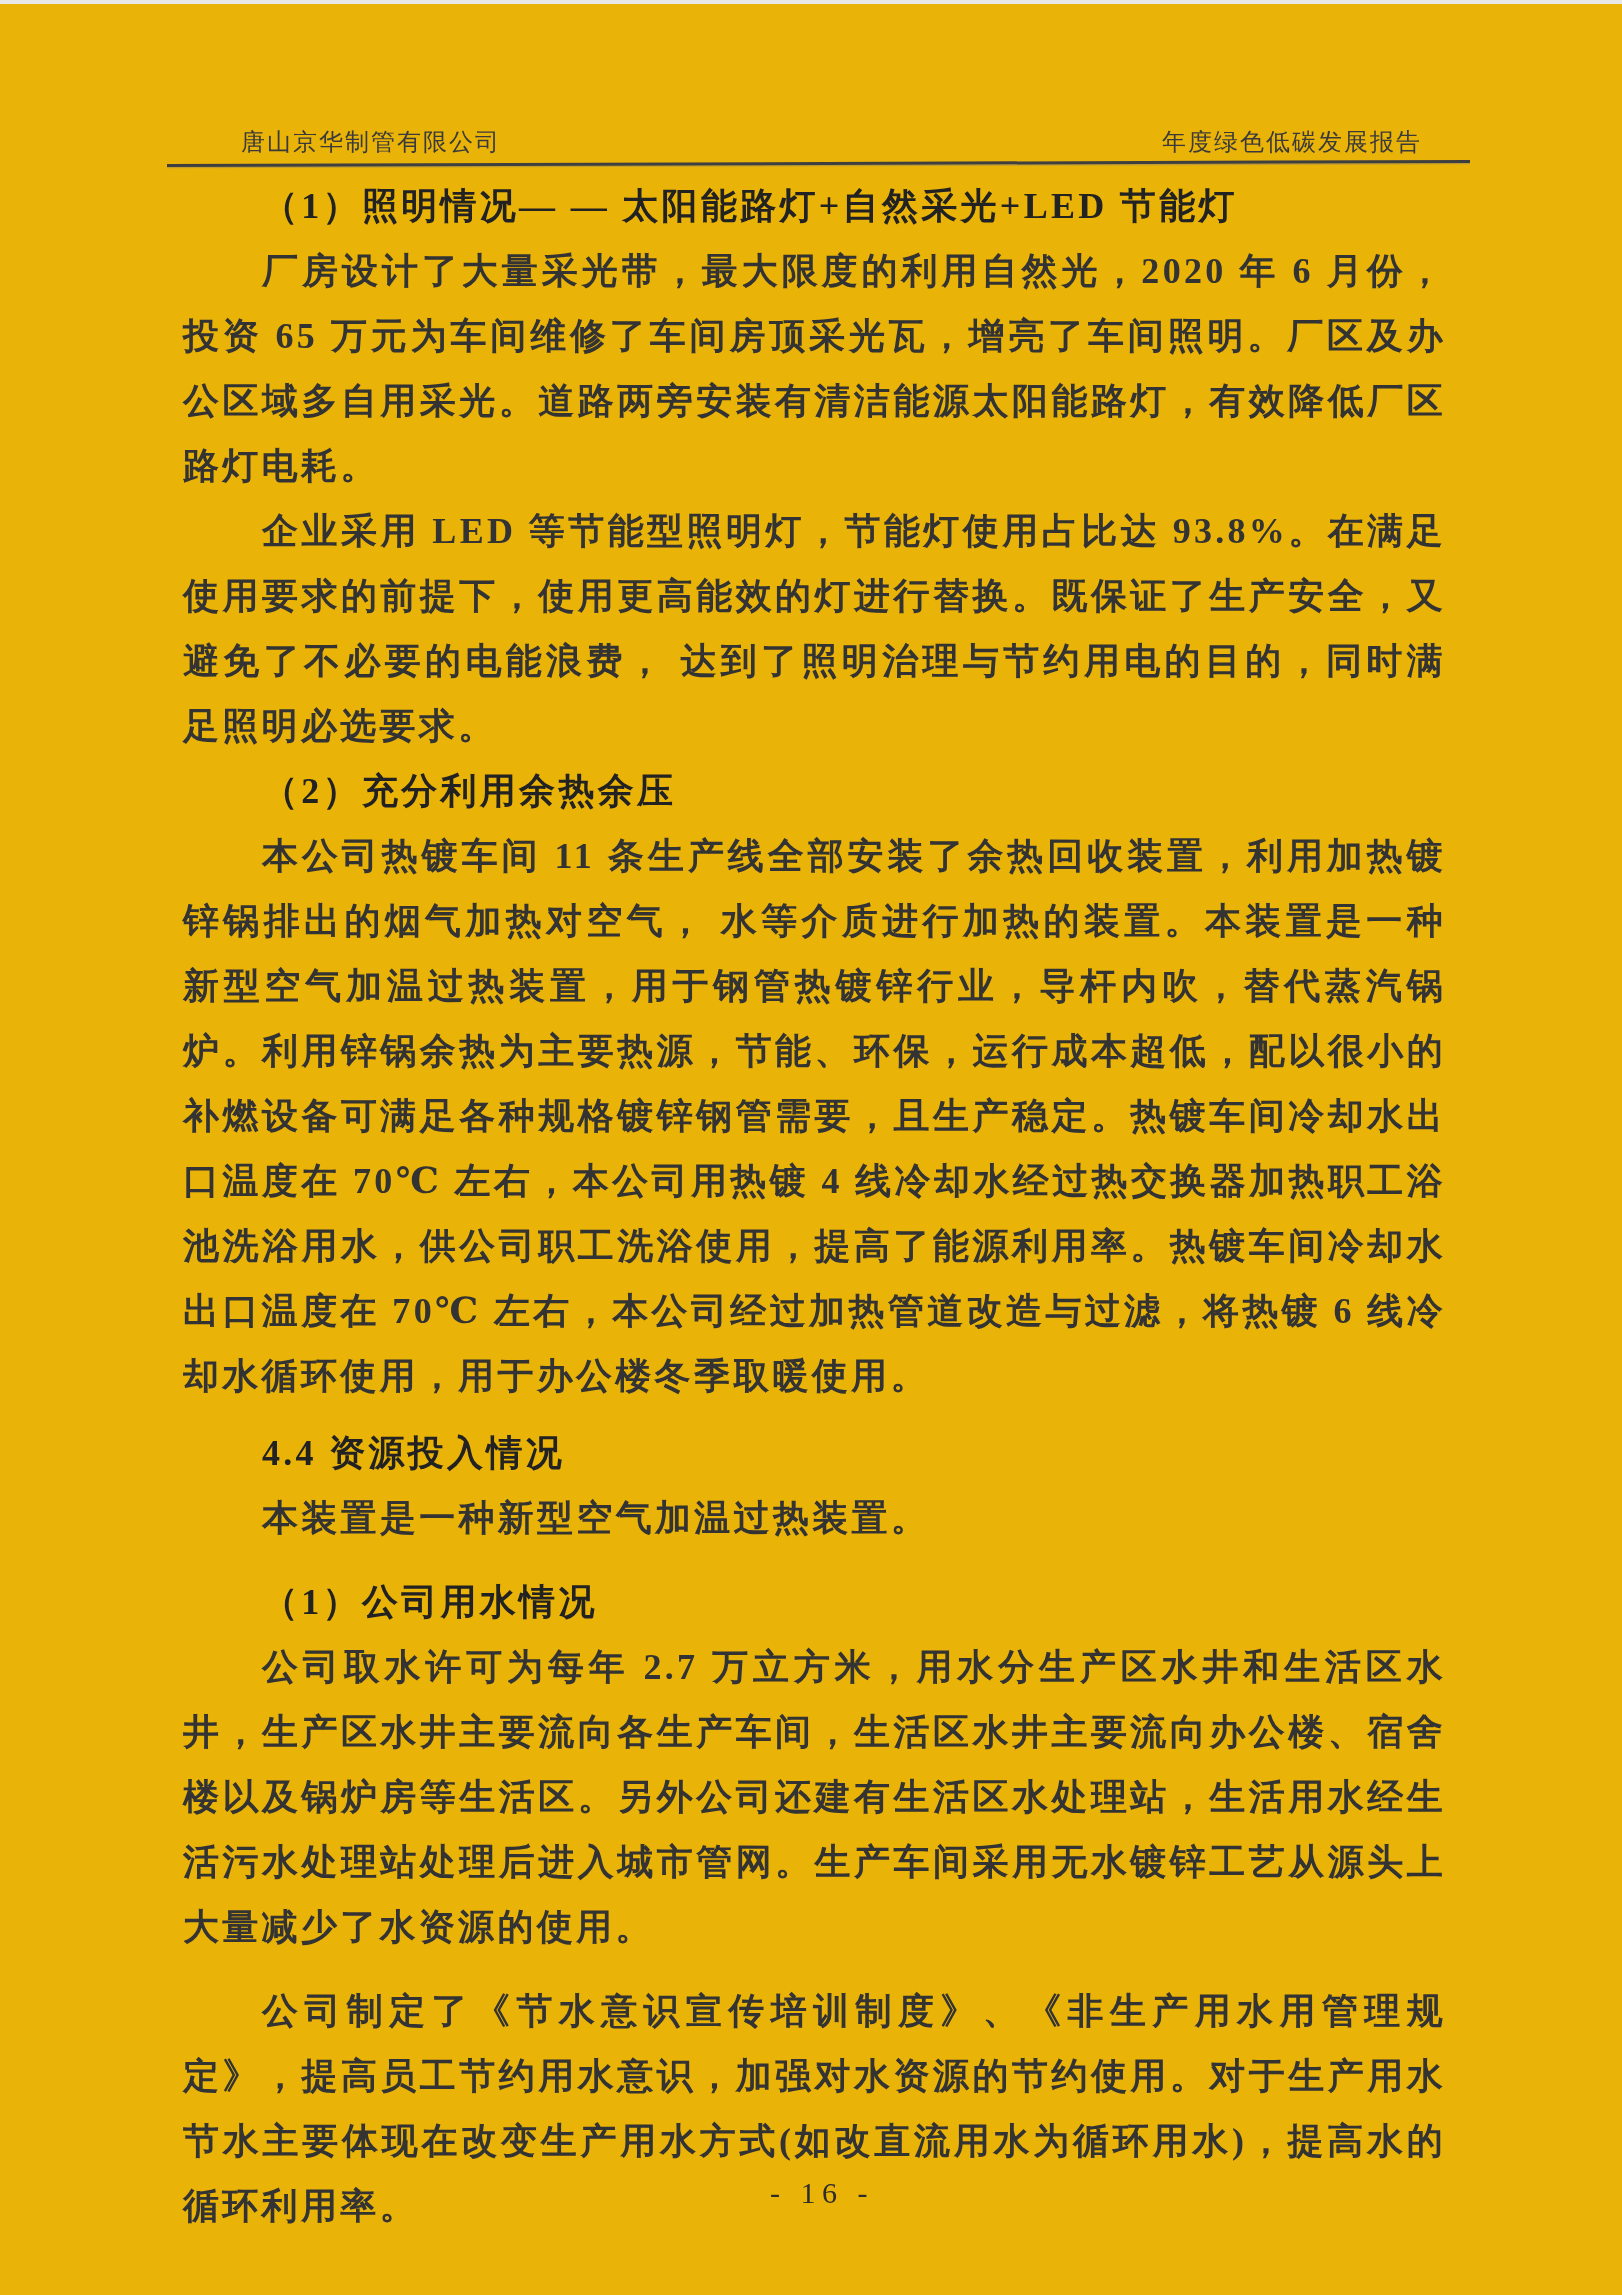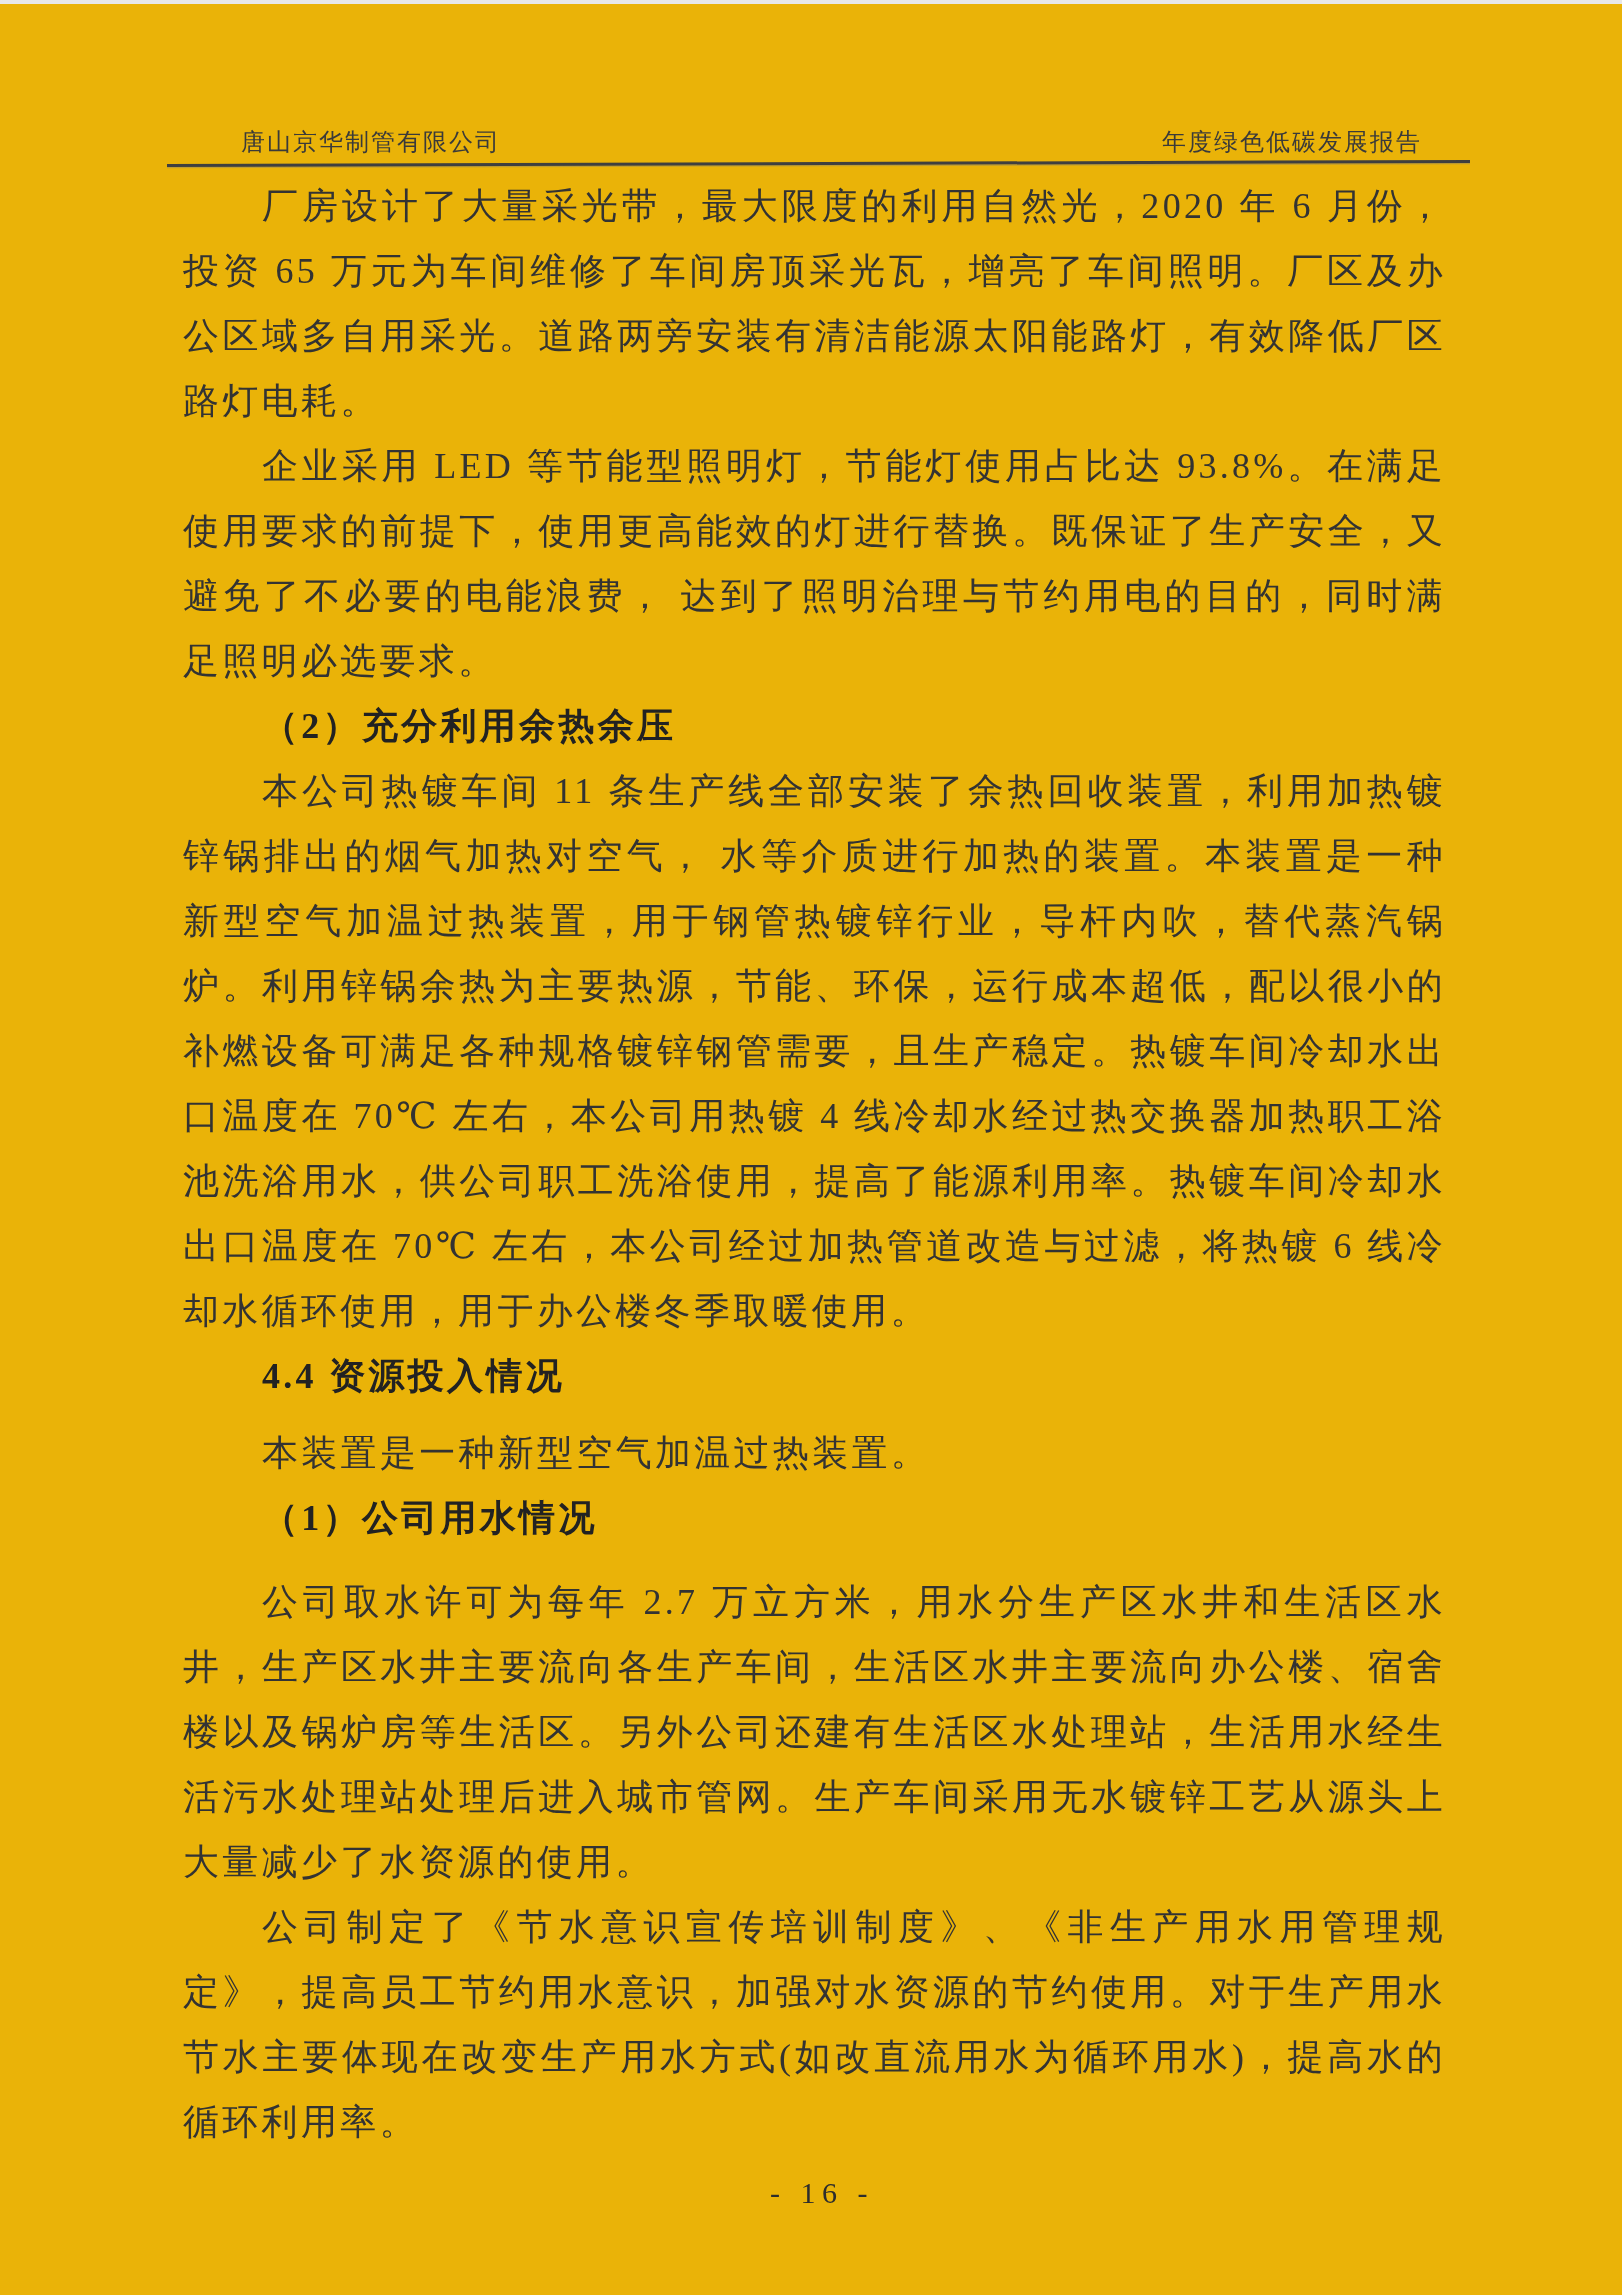--- a/index.html
+++ b/index.html
@@ -44,21 +44,21 @@
     left:183px;
     width:1263px;
     top:170px;
   }
   .block{
     margin:0;
     font-size:36px;
     line-height:65px;
     letter-spacing:3.3px;
     text-indent:79px;
-    font-weight:normal;
+    font-weight:bold;
   }
   .paragraph{
     text-align:justify;
     text-justify:inter-character;
     color:#333333;
   }
   .heading{
     font-weight:bold;
     color:#222222;
     white-space:nowrap;
@@ -86,20 +86,21 @@
 <div class="page">
 
   <div class="header">
     <span>唐山京华制管有限公司</span>
     <span>年度绿色低碳发展报告</span>
   </div>
 
   <div class="header-rule"></div>
 
   <main class="body" id="content">
+      <h3 class="block heading">（1）照明情况— — 太阳能路灯+自然采光+LED 节能灯</h3>
       <p class="block paragraph">厂房设计了大量采光带，最大限度的利用自然光，2020 年 6 月份，投资 65 万元为车间维修了车间房顶采光瓦，增亮了车间照明。厂区及办公区域多自用采光。道路两旁安装有清洁能源太阳能路灯，有效降低厂区路灯电耗。</p>
       <p class="block paragraph">企业采用 LED 等节能型照明灯，节能灯使用占比达 93.8%。在满足使用要求的前提下，使用更高能效的灯进行替换。既保证了生产安全，又避免了不必要的电能浪费， 达到了照明治理与节约用电的目的，同时满足照明必选要求。</p>
       <h3 class="block heading">（2）充分利用余热余压</h3>
       <p class="block paragraph">本公司热镀车间 11 条生产线全部安装了余热回收装置，利用加热镀锌锅排出的烟气加热对空气， 水等介质进行加热的装置。本装置是一种新型空气加温过热装置，用于钢管热镀锌行业，导杆内吹，替代蒸汽锅炉。利用锌锅余热为主要热源，节能、环保，运行成本超低，配以很小的补燃设备可满足各种规格镀锌钢管需要，且生产稳定。热镀车间冷却水出口温度在 70℃ 左右，本公司用热镀 4 线冷却水经过热交换器加热职工浴池洗浴用水，供公司职工洗浴使用，提高了能源利用率。热镀车间冷却水出口温度在 70℃ 左右，本公司经过加热管道改造与过滤，将热镀 6 线冷却水循环使用，用于办公楼冬季取暖使用。</p>
       <h3 class="block heading">4.4 资源投入情况</h3>
       <p class="block paragraph">本装置是一种新型空气加温过热装置。</p>
       <h3 class="block heading">（1）公司用水情况</h3>
       <p class="block paragraph">公司取水许可为每年 2.7 万立方米，用水分生产区水井和生活区水井，生产区水井主要流向各生产车间，生活区水井主要流向办公楼、宿舍楼以及锅炉房等生活区。另外公司还建有生活区水处理站，生活用水经生活污水处理站处理后进入城市管网。生产车间采用无水镀锌工艺从源头上大量减少了水资源的使用。</p>
       <p class="block paragraph">公司制定了《节水意识宣传培训制度》、《非生产用水用管理规定》，提高员工节约用水意识，加强对水资源的节约使用。对于生产用水节水主要体现在改变生产用水方式(如改直流用水为循环用水)，提高水的循环利用率。</p>
     </main>

